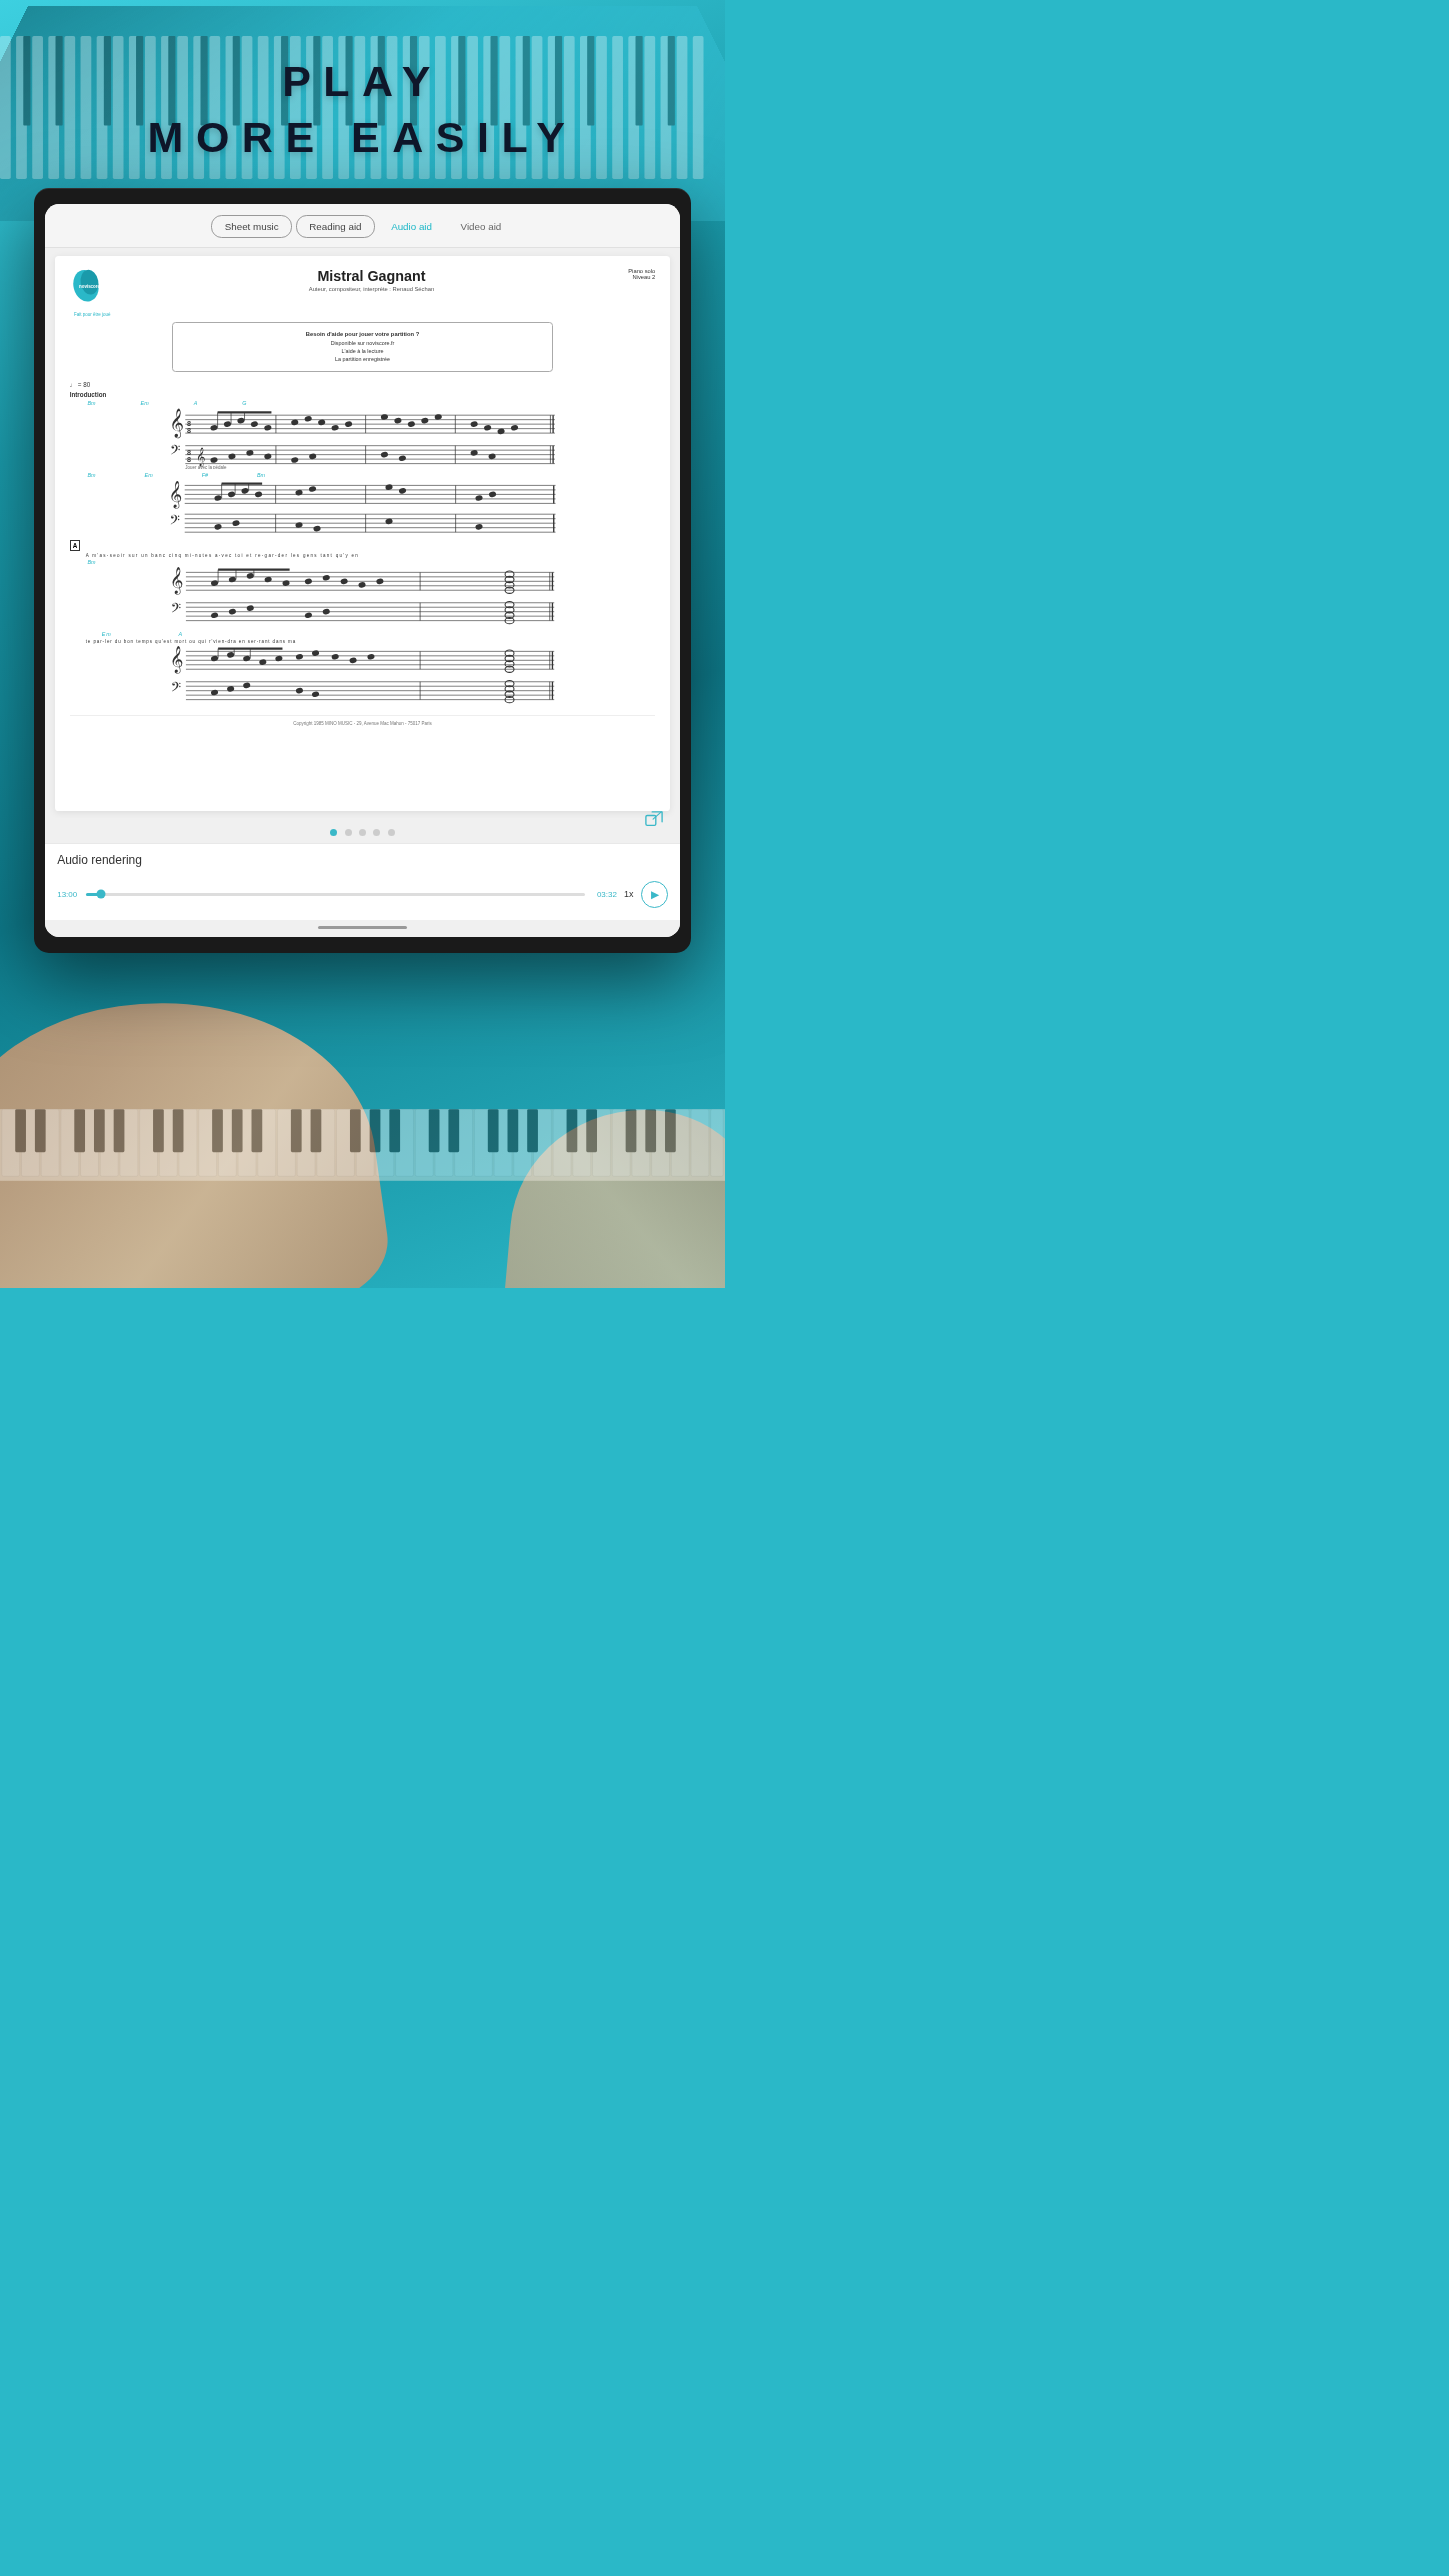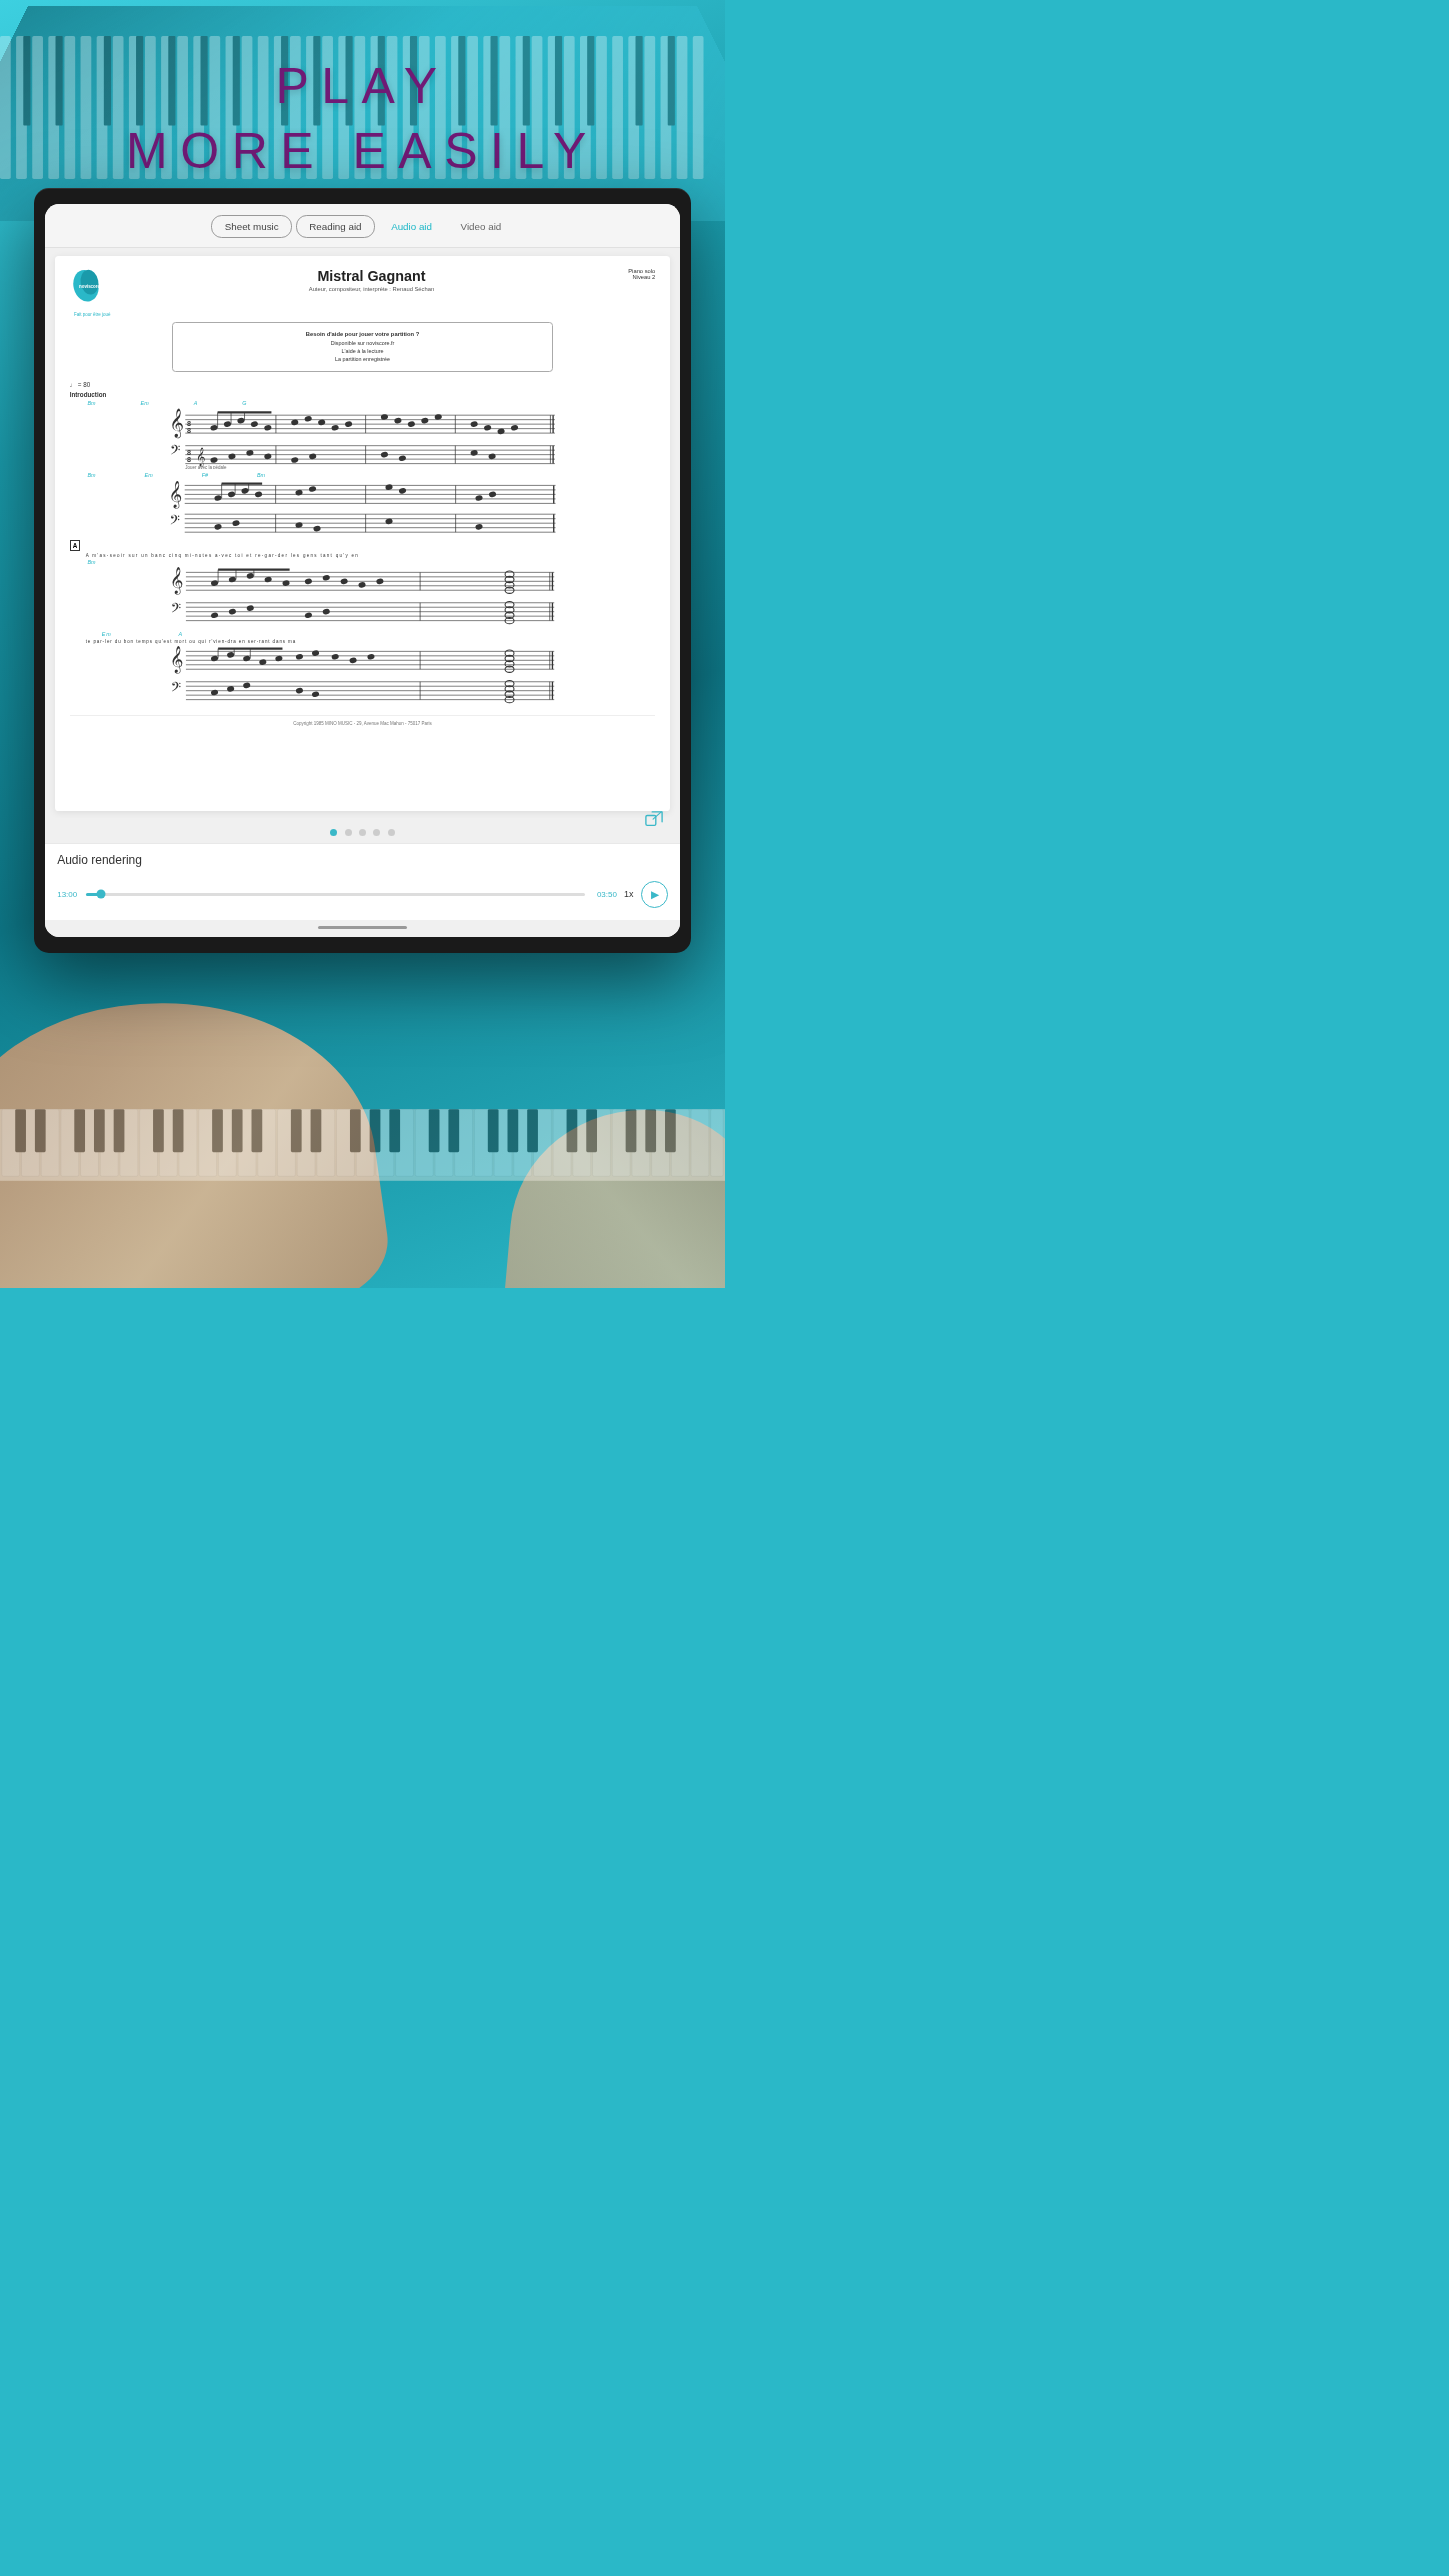--- a/index.html
+++ b/index.html
@@ -40,23 +40,23 @@
     .hero-title {
       position: absolute;
       top: 54px;
       left: 0;
       right: 0;
       text-align: center;
       z-index: 10;
     }
 
     .hero-title h1 {
-      color: #701a75;
-      font-size: 50px;
-      font-weight: 400;
+      color: #0f172a;
+      font-size: 43px;
+      font-weight: 700;
       letter-spacing: 12.5px;
       text-transform: uppercase;
       line-height: 1.3;
       text-shadow: 0 1.8px 7.2px rgba(0,0,0,0.2);
     }
 
     .tablet-container {
       position: absolute;
       top: 188px;
       left: 34px;
@@ -798,21 +798,21 @@
       </div>
 
       <div class="audio-player">
         <div class="audio-label">Audio rendering</div>
         <div class="progress-row">
           <span class="time-start">13:00</span>
           <div class="progress-bar-track">
             <div class="progress-bar-fill"></div>
             <div class="progress-thumb"></div>
           </div>
-          <span class="time-end">03:50</span>
+          <span class="time-end">03:32</span>
           <span class="speed-label">1x</span>
           <div class="play-btn">
             <span class="play-icon">▶</span>
           </div>
         </div>
       </div>
 
       <div class="home-indicator">
         <div class="home-bar"></div>
       </div>

